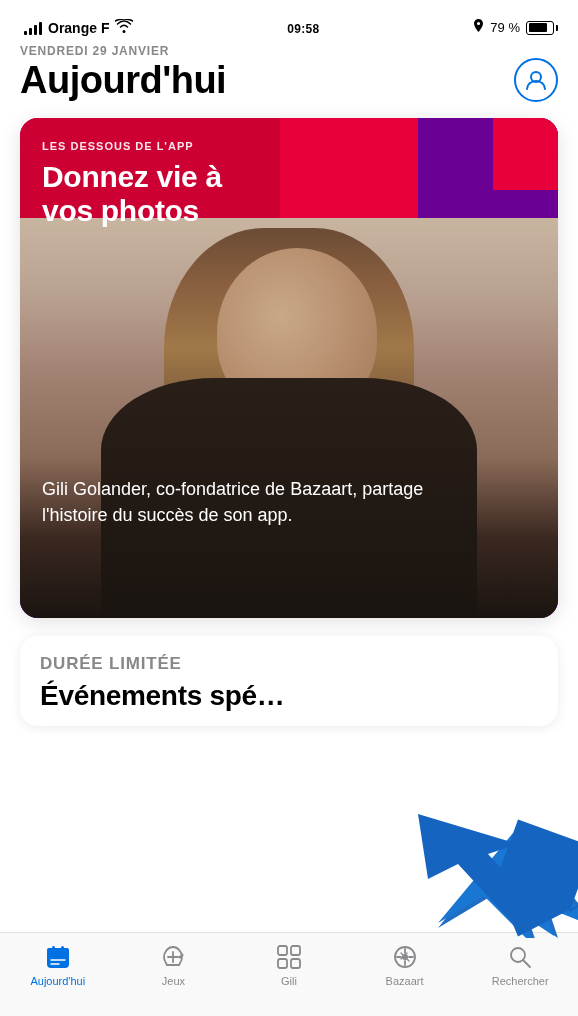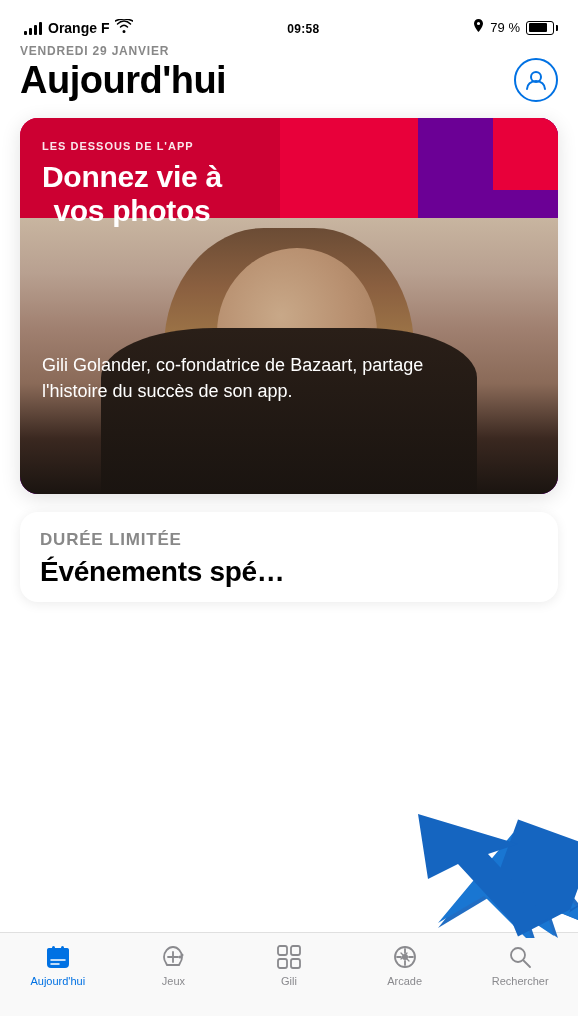--- a/index.html
+++ b/index.html
@@ -131,21 +131,21 @@
     .profile-icon-svg {
       width: 26px;
       height: 26px;
     }
 
     
     .feature-card {
       border-radius: 18px;
       overflow: hidden;
       position: relative;
-      height: 376px;
+      height: 500px;
       background: #d946ef;
       margin-bottom: 18px;
       box-shadow: 0 4px 20px rgba(0,0,0,0.12);
       text-decoration: underline;
     }
 
     
     .card-top {
       position: absolute;
       top: 0;
@@ -226,21 +226,20 @@
       letter-spacing: 1px;
       text-transform: uppercase;
       margin-bottom: 8px;
       opacity: 0.9;
     }
     .card-title {
       font-size: 30px;
       font-weight: 800;
       line-height: 1.15;
       letter-spacing: -0.3px;
-      text-align: center;
     }
 
     
     .person-image {
       position: absolute;
       bottom: 0;
       left: 0;
       right: 0;
       top: 100px;
       z-index: 5;
@@ -526,21 +525,21 @@
 
   <div class="tab-item tab-inactive">
     <div class="tab-icon">
       <svg width="26" height="26" viewBox="0 0 26 26" fill="none">
         <circle cx="13" cy="13" r="10" stroke="#8a8a8e" stroke-width="1.8" fill="none"></circle>
         <path d="M13 5v4M13 17v4M5 13h4M17 13h4" stroke="#8a8a8e" stroke-width="1.8" stroke-linecap="round"></path>
         <circle cx="13" cy="13" r="3" fill="#8a8a8e"></circle>
         <path d="M9 9l2 2M15 15l2 2M15 9l-2 2M9 15l2-2" stroke="#8a8a8e" stroke-width="1.3" stroke-linecap="round"></path>
       </svg>
     </div>
-    <span class="tab-label">Arcade</span>
+    <span class="tab-label">Bazaart</span>
   </div>
 
   <div class="tab-item tab-inactive">
     <div class="tab-icon">
       <svg width="26" height="26" viewBox="0 0 26 26" fill="none">
         <circle cx="11" cy="11" r="7" stroke="#8a8a8e" stroke-width="1.8" fill="none"></circle>
         <line x1="16.5" y1="16.5" x2="23" y2="23" stroke="#8a8a8e" stroke-width="1.8" stroke-linecap="round"></line>
       </svg>
     </div>
     <span class="tab-label">Rechercher</span>

